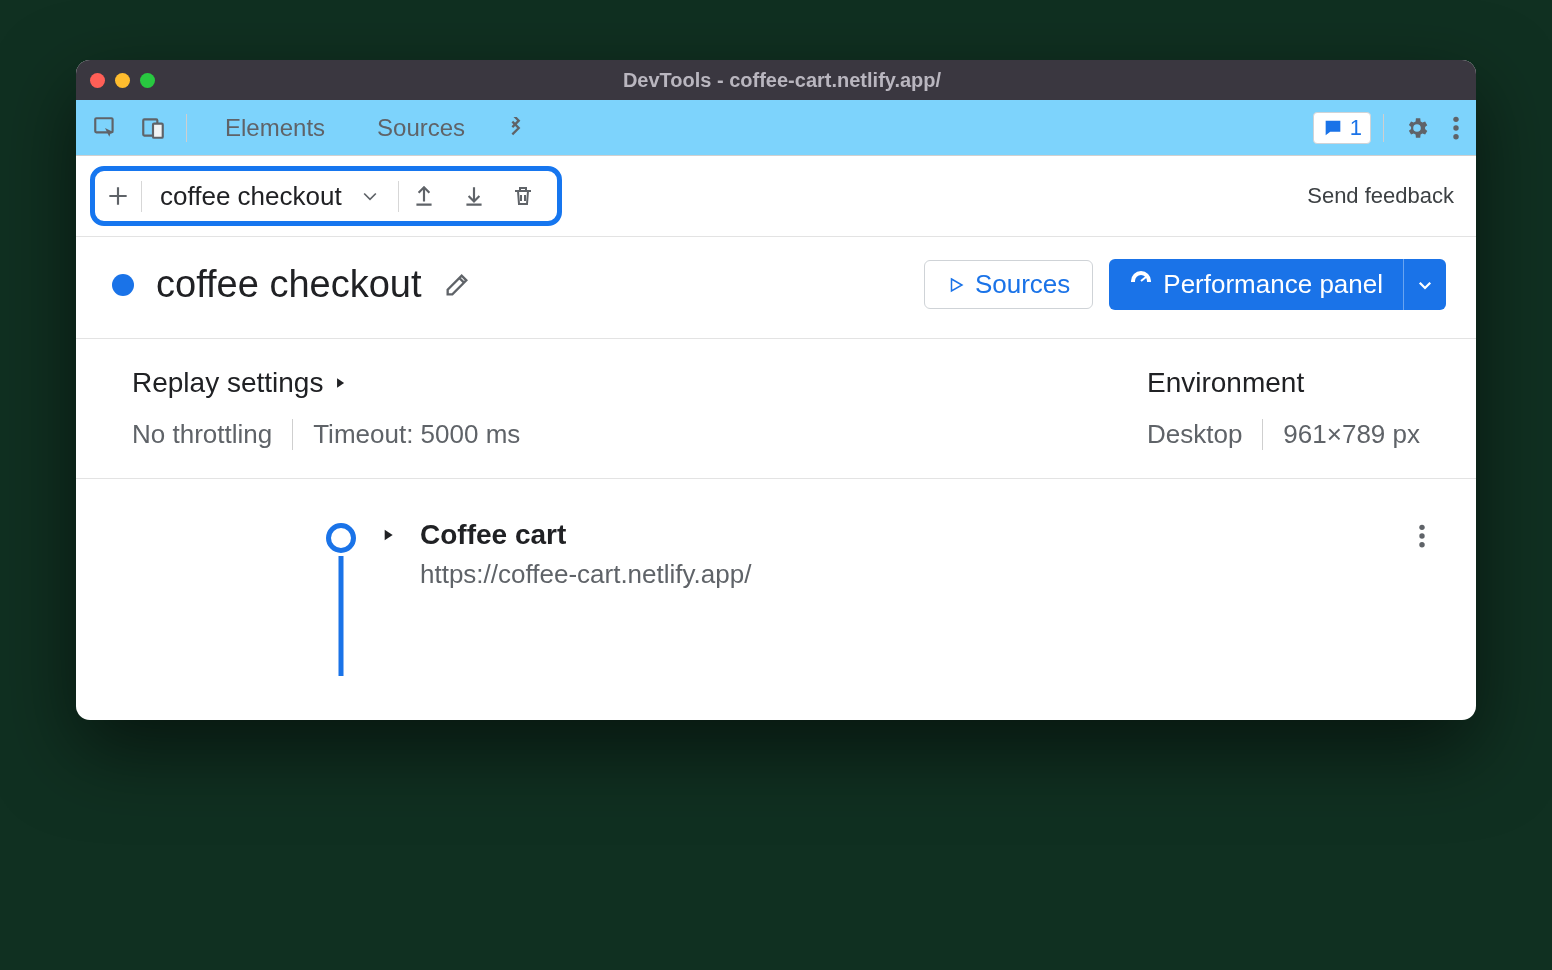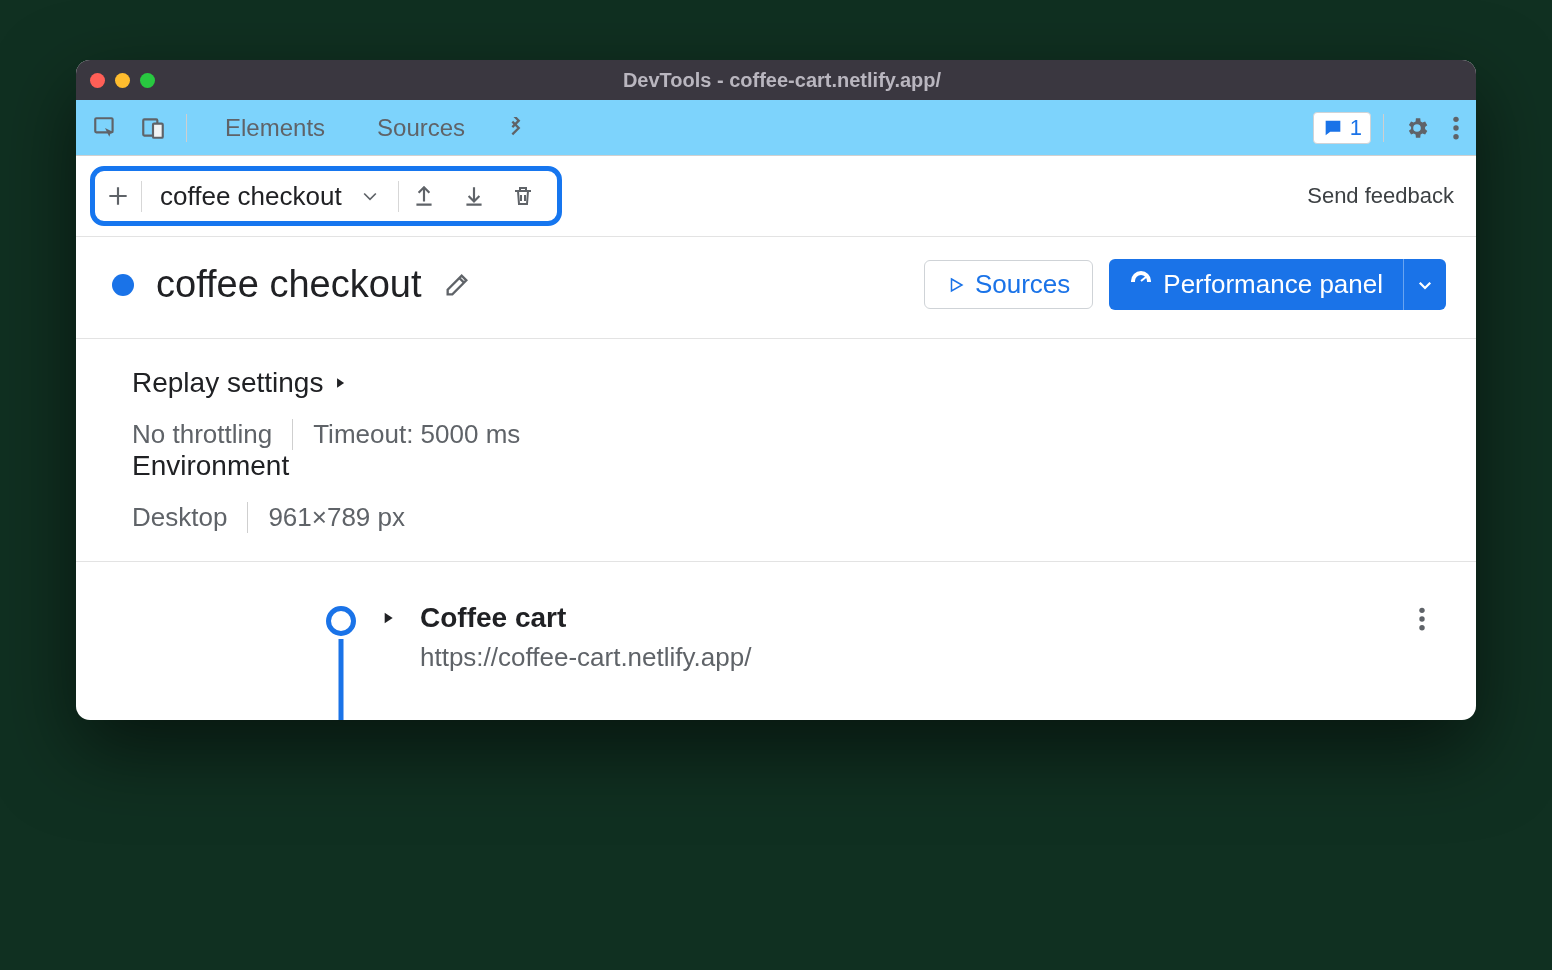--- a/index.html
+++ b/index.html
@@ -121,21 +121,20 @@
     background:#1a73e8; color:#fff; padding:10px 12px;
     border-left:1px solid rgba(255,255,255,0.35);
     border-radius:0 6px 6px 0; cursor:pointer;
     display:flex; align-items:center;
   }
   
   .settings {
     display:flex; justify-content:space-between;
     padding: 28px 56px 28px 56px;
     border-bottom:1px solid #e3e3e3;
-    flex-direction:column;
   }
   .settings h3 { font-size:28px; font-weight:500; color:#202124; display:flex; align-items:center; gap:10px; }
   .settings .sub { display:flex; gap:20px; margin-top:20px; color:#5f6368; font-size:26px; }
   .settings .sub .div { width:1px; background:#cfcfcf; }
   .env { text-align:left; }
   
   .step-area { padding: 40px 40px 0 40px; position:relative; flex:1; }
   .step {
     display:flex; align-items:flex-start; gap:24px;
     margin-left: 210px;

